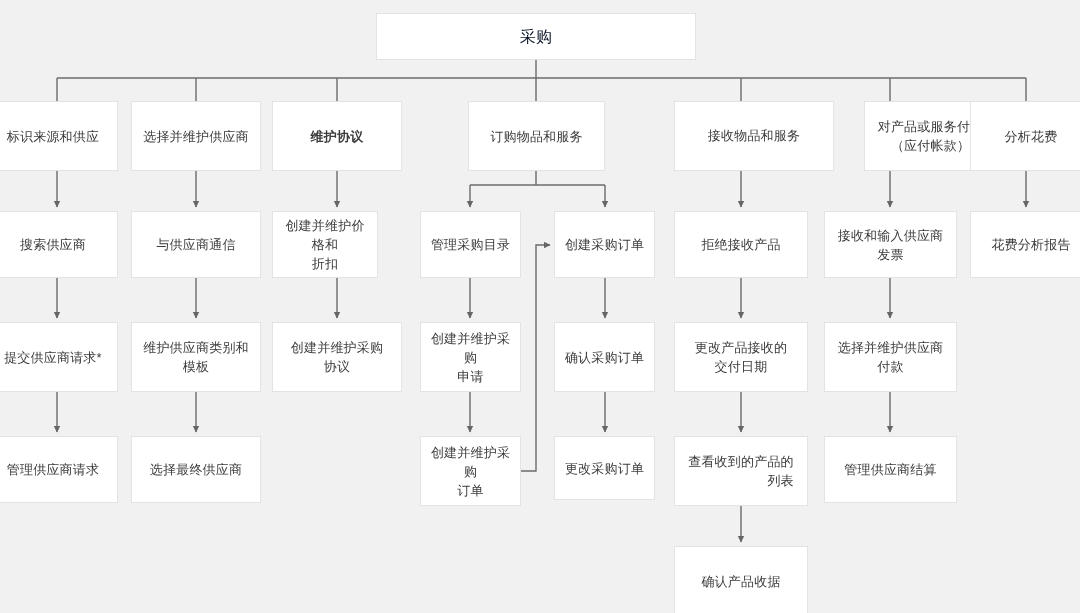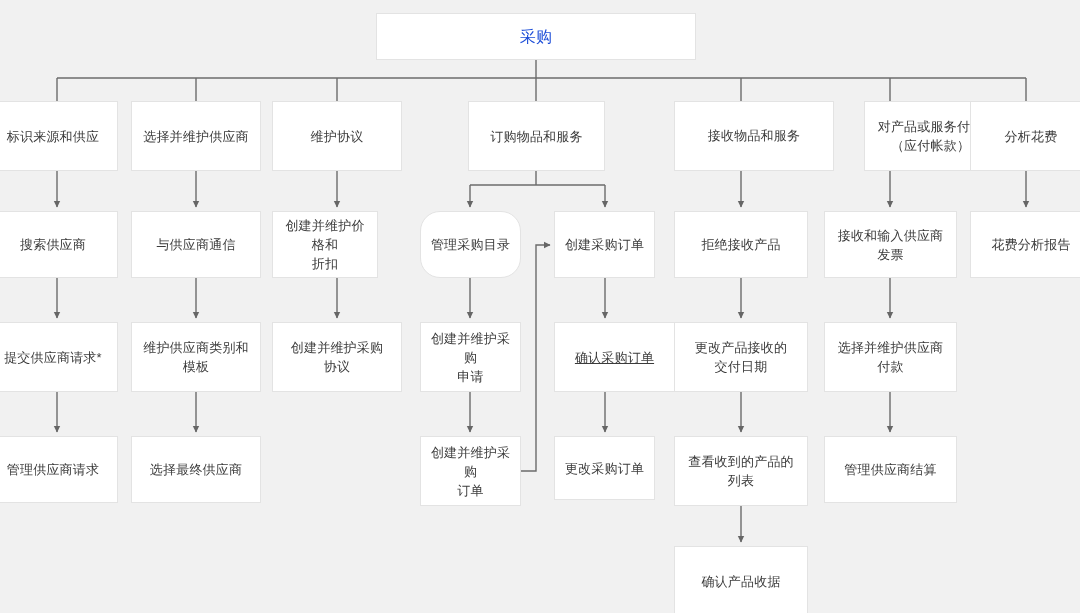--- a/index.html
+++ b/index.html
@@ -38,21 +38,21 @@
     text-align: center;
     color: #3b3b3b;
     font-size: 13px;
     line-height: 19px;
     letter-spacing: 0.2px;
     padding: 4px 6px;
     z-index: 2;
   }
   .node.root {
     font-size: 16px;
-    color: #1d4ed8;
+    color: #0f172a;
   }
   .node .label {
     display: block;
     white-space: pre-line;
   }
 </style>
 </head>
 <body>
 
 <div id="canvas">
@@ -137,65 +137,65 @@
       <div class="node" style="left: 131px; top: 211px; width: 130px; height: 67px;">
         <span class="label">与供应商通信</span>
       </div>
       <div class="node" style="left: 131px; top: 322px; width: 130px; height: 70px;">
         <span class="label">维护供应商类别和
 模板</span>
       </div>
       <div class="node" style="left: 131px; top: 436px; width: 130px; height: 67px;">
         <span class="label">选择最终供应商</span>
       </div>
-      <div class="node" style="left: 272px; top: 101px; width: 130px; height: 70px;">
+      <div class="node" style="left: 272px; top: 101px; width: 130px; height: 70px; font-weight: bold;">
         <span class="label">维护协议</span>
       </div>
       <div class="node" style="left: 272px; top: 211px; width: 106px; height: 67px;">
         <span class="label">创建并维护价格和
 折扣</span>
       </div>
       <div class="node" style="left: 272px; top: 322px; width: 130px; height: 70px;">
         <span class="label">创建并维护采购
 协议</span>
       </div>
       <div class="node" style="left: 468px; top: 101px; width: 137px; height: 70px;">
         <span class="label">订购物品和服务</span>
       </div>
-      <div class="node" style="left: 420px; top: 211px; width: 101px; height: 67px; border-radius: 20px;">
+      <div class="node" style="left: 420px; top: 211px; width: 101px; height: 67px;">
         <span class="label">管理采购目录</span>
       </div>
       <div class="node" style="left: 420px; top: 322px; width: 101px; height: 70px;">
         <span class="label">创建并维护采购
 申请</span>
       </div>
       <div class="node" style="left: 420px; top: 436px; width: 101px; height: 70px;">
         <span class="label">创建并维护采购
 订单</span>
       </div>
       <div class="node" style="left: 554px; top: 211px; width: 101px; height: 67px;">
         <span class="label">创建采购订单</span>
       </div>
-      <div class="node" style="left: 554px; top: 322px; width: 121px; height: 70px; text-decoration: underline;">
+      <div class="node" style="left: 554px; top: 322px; width: 101px; height: 70px;">
         <span class="label">确认采购订单</span>
       </div>
       <div class="node" style="left: 554px; top: 436px; width: 101px; height: 64px;">
         <span class="label">更改采购订单</span>
       </div>
       <div class="node" style="left: 674px; top: 101px; width: 160px; height: 70px; font-family: Liberation Mono, monospace;">
         <span class="label">接收物品和服务</span>
       </div>
       <div class="node" style="left: 674px; top: 211px; width: 134px; height: 67px;">
         <span class="label">拒绝接收产品</span>
       </div>
       <div class="node" style="left: 674px; top: 322px; width: 134px; height: 70px;">
         <span class="label">更改产品接收的
 交付日期</span>
       </div>
-      <div class="node" style="left: 674px; top: 436px; width: 134px; height: 70px;">
+      <div class="node" style="left: 674px; top: 436px; width: 134px; height: 70px; text-align: right;">
         <span class="label">查看收到的产品的
 列表</span>
       </div>
       <div class="node" style="left: 674px; top: 546px; width: 134px; height: 70px;">
         <span class="label">确认产品收据</span>
       </div>
       <div class="node" style="left: 864px; top: 101px; width: 133px; height: 70px;">
         <span class="label">对产品或服务付款
 （应付帐款）</span>
       </div>

